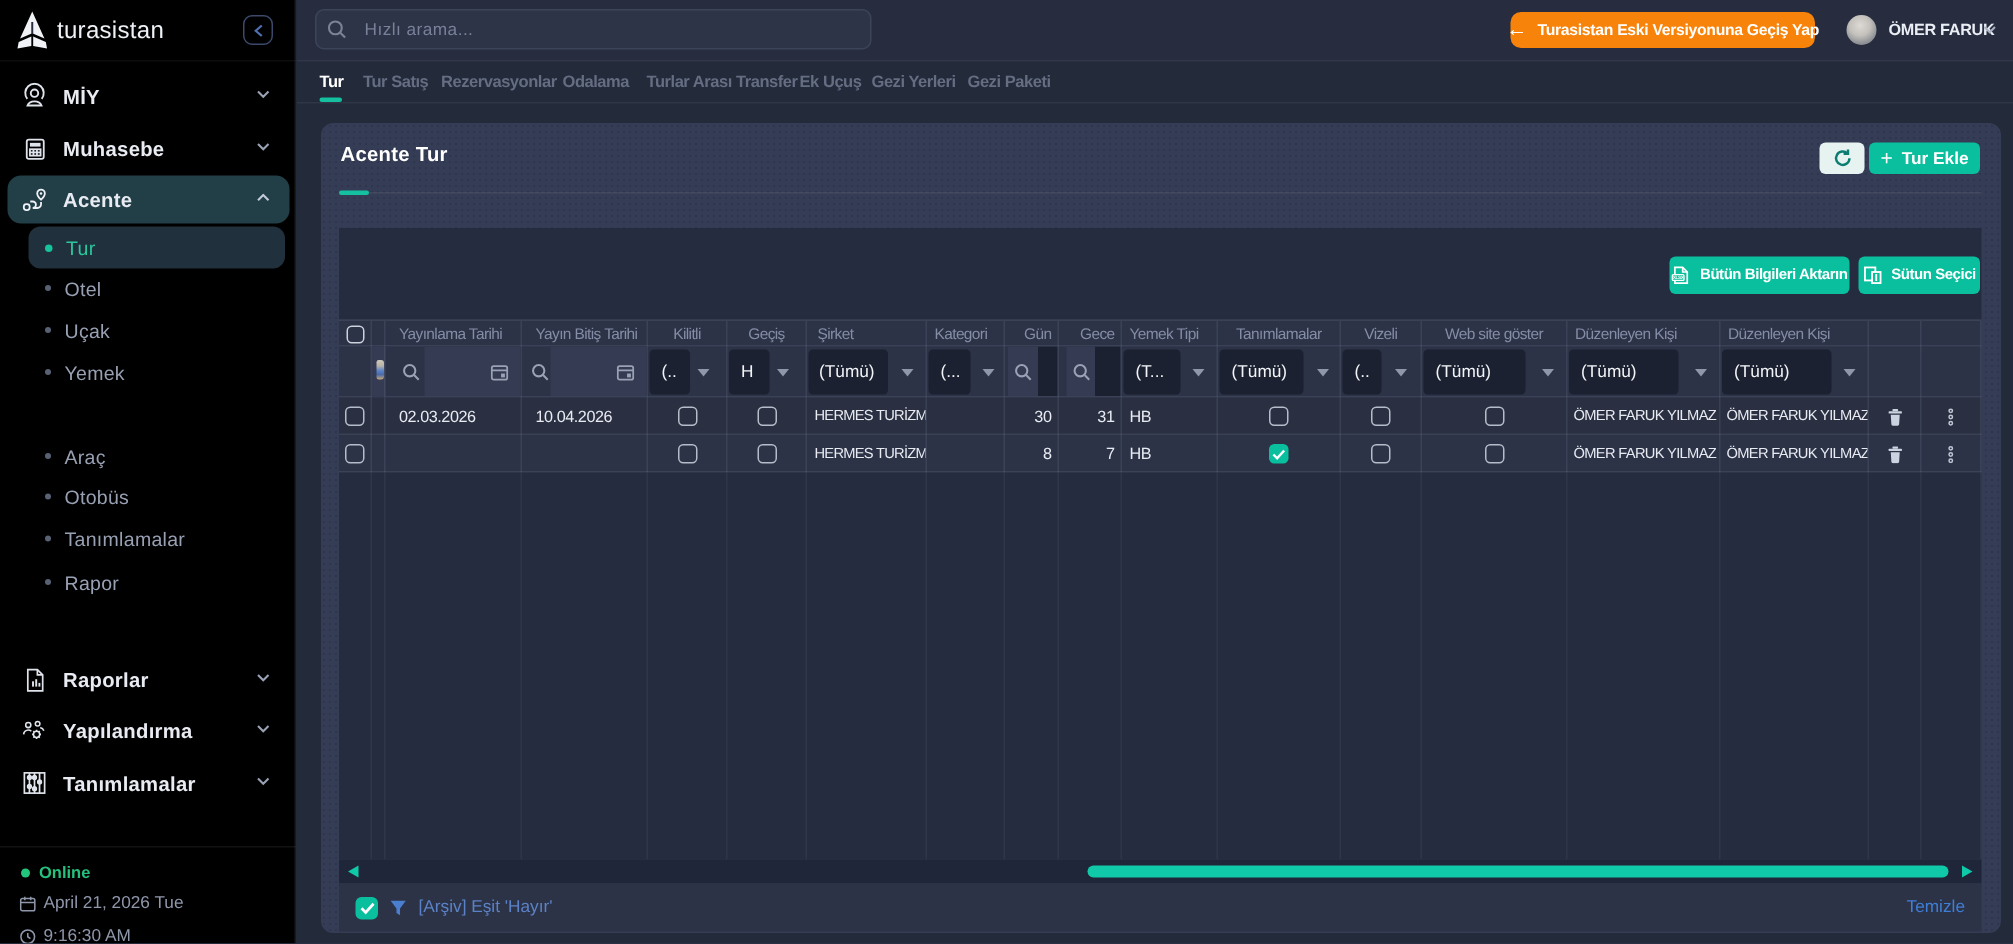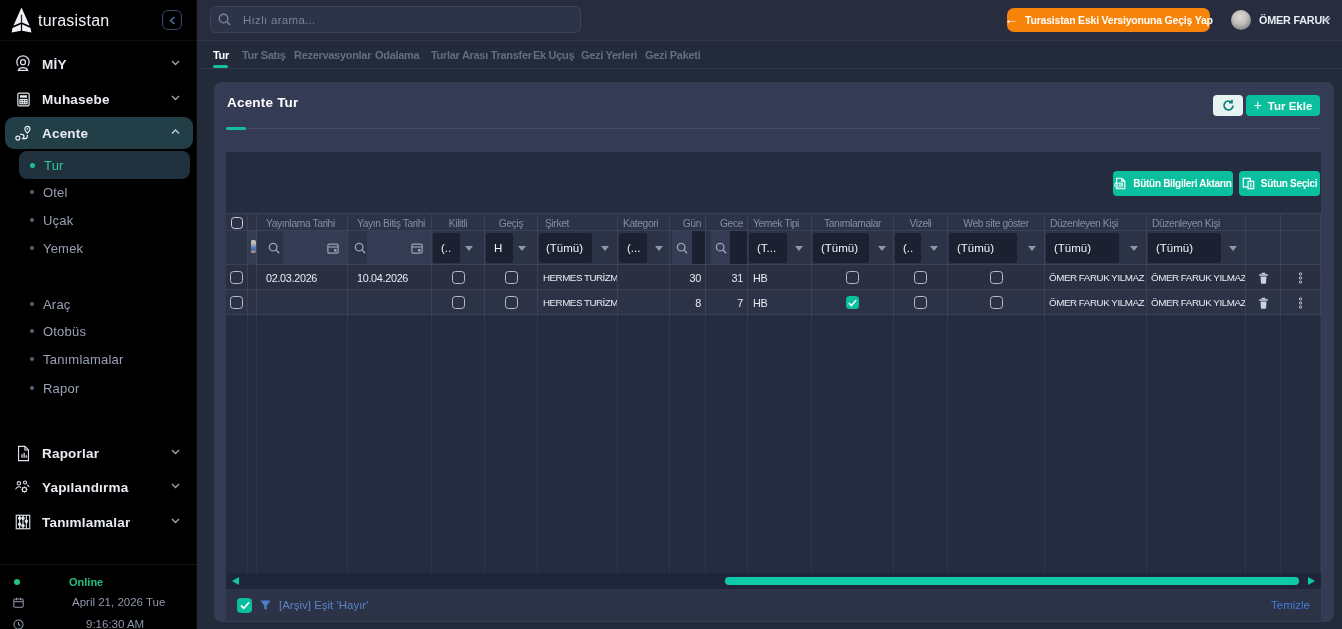--- a/index.html
+++ b/index.html
@@ -15,21 +15,21 @@
 .mi{position:absolute;left:0;width:197px;height:34px;display:flex;align-items:center;}
 .mi .ico{width:18px;height:18px;margin-left:14px;flex:0 0 18px;display:flex;align-items:center;justify-content:center;}
 .mi .t{margin-left:10px;font-size:13.5px;font-weight:bold;color:#e8ebf2;letter-spacing:0.2px;}
 .mi .ch{position:absolute;right:17px;top:50%;margin-top:-4px;}
 .sub{position:absolute;left:0;width:197px;height:28px;display:flex;align-items:center;}
 .sub .b{width:4px;height:4px;border-radius:50%;background:#596175;margin-left:30px;flex:0 0 4px;}
 .sub .t{margin-left:9px;font-size:13px;color:#98a0b3;letter-spacing:0.2px;}
 #acentebox{position:absolute;left:5px;top:117px;width:188px;height:32px;background:#223f48;border-radius:9px;}
 #turbox{position:absolute;left:19px;top:151px;width:171px;height:28px;background:#20313d;border-radius:8px;}
 #sbdiv{position:absolute;left:0;top:564px;width:197px;border-top:1px solid rgba(255,255,255,0.07);}
-.binfo{position:absolute;left:0;width:197px;height:16px;display:flex;align-items:center;font-size:11.5px;color:#8f97ab;gap:43px;}
+.binfo{position:absolute;left:0;width:197px;height:16px;display:flex;align-items:center;font-size:11.5px;color:#8f97ab;}
 
 #topbar{position:absolute;left:198px;top:0;width:1144px;height:41px;background:#272d3f;border-bottom:1px solid rgba(255,255,255,0.05);}
 #search{position:absolute;left:12px;top:6px;width:371px;height:27px;background:#2d3447;border:1px solid #3c445a;border-radius:6px;display:flex;align-items:center;}
 #search .ph{margin-left:12px;font-size:11.5px;color:#78809a;letter-spacing:0.3px;}
 #orangebtn{position:absolute;left:809px;top:8px;width:203px;height:24px;background:#f8830a;border-radius:7px;color:#fff;font-size:10.5px;font-weight:bold;display:flex;align-items:center;justify-content:center;white-space:nowrap;letter-spacing:-0.2px;}
 #avatar{position:absolute;left:1033px;top:10px;width:20px;height:20px;border-radius:50%;background:radial-gradient(circle at 45% 35%, #ddd9d4 0%, #c4c1bd 40%, #8f9296 70%, #7d8085 100%);}
 #uname{position:absolute;left:1061px;top:14px;font-size:10.8px;letter-spacing:-0.2px;font-weight:bold;color:#e9edf4;white-space:nowrap;}
 
 #tabs{position:absolute;left:198px;top:41px;width:1144px;height:28px;border-bottom:1px solid rgba(255,255,255,0.06);}
 .tab{position:absolute;top:8px;font-size:11px;font-weight:bold;color:#656d83;letter-spacing:-0.3px;white-space:nowrap;}
@@ -217,21 +217,21 @@
           <line x1="4.5" y1="1" x2="4.5" y2="4"></line>
           <line x1="9.5" y1="1" x2="9.5" y2="4"></line>
         </svg>
         <div style="margin-left:5px;">April 21, 2026 Tue</div>
       </div>
     <div class="binfo" style="top:616px;">
         <svg style="margin-left:13px" width="11" height="11" viewBox="0 0 14 14" fill="none" stroke="#8f97ab" stroke-width="1.3">
           <circle cx="7" cy="7" r="5.8"></circle>
           <path d="M7 3.8 V7 l2.3 1.6"></path>
         </svg>
-        <div style="margin-left:19px;">9:16:30 AM</div>
+        <div style="margin-left:5px;">9:16:30 AM</div>
       </div>
   </div>
   <div id="topbar">
     <div id="search">
       <svg style="margin-left:7px" width="13" height="13" viewBox="0 0 14 14" fill="none" stroke="#7b8398" stroke-width="1.5">
           <circle cx="6" cy="6" r="4.6"></circle>
           <line x1="9.5" y1="9.5" x2="13" y2="13"></line>
         </svg>
       <div class="ph">Hızlı arama...</div>
     </div>

